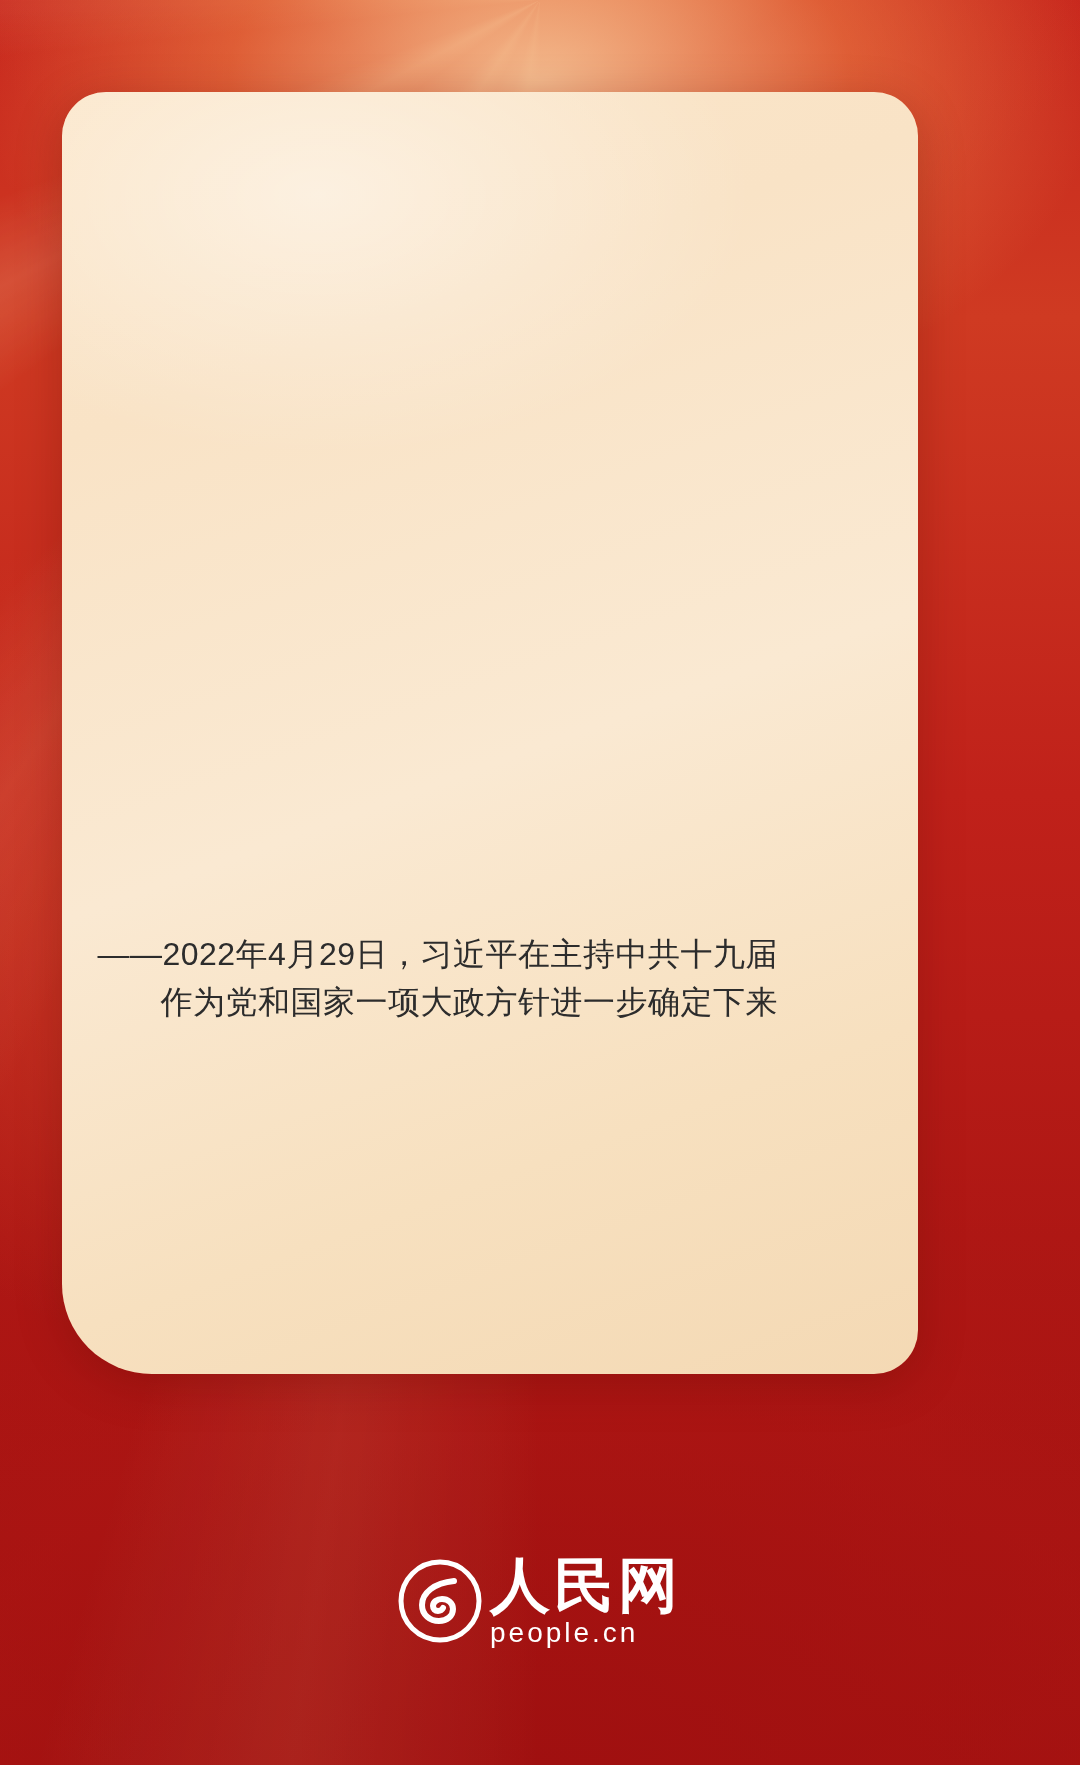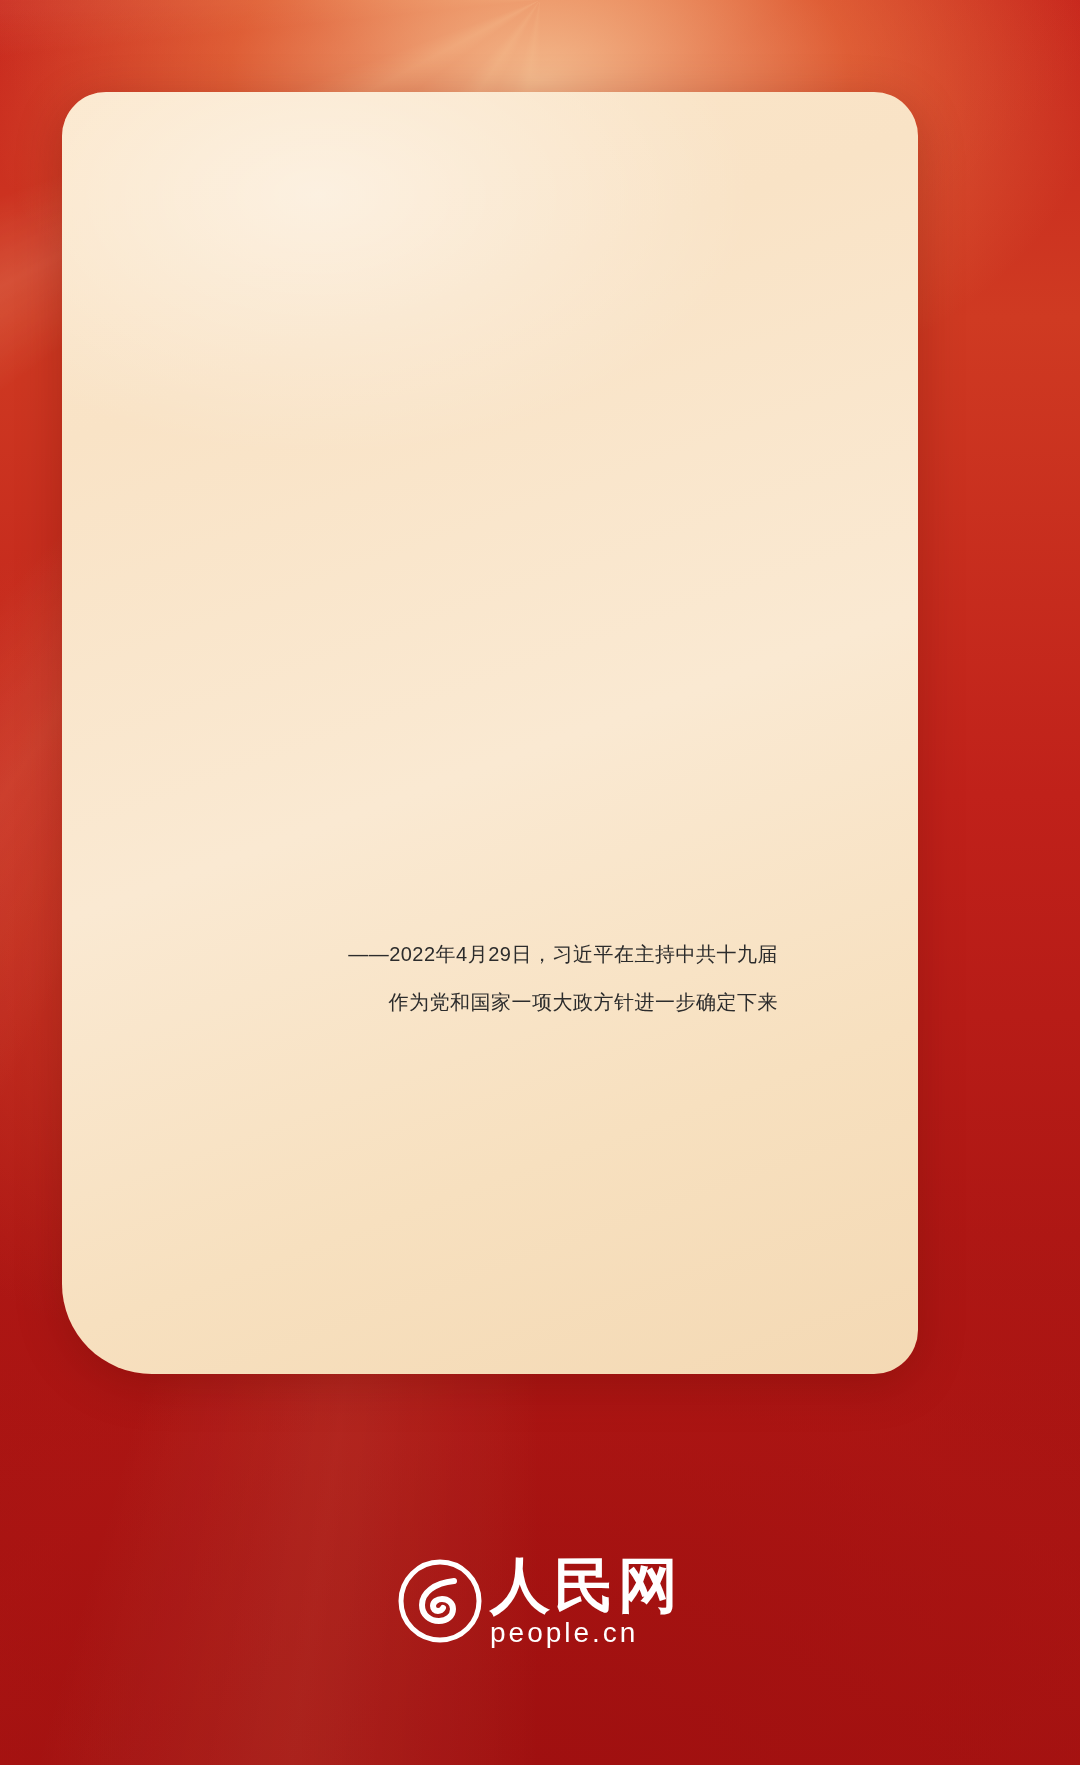--- a/index.html
+++ b/index.html
@@ -101,21 +101,21 @@
     text-justify: inter-ideograph;
   }
 
   .attribution {
     position: absolute;
     left: 88px;
     top: 930px;
     width: 690px;
     text-align: right;
     color: #2c2c2c;
-    font-size: 20px;
+    font-size: 32px;
     line-height: 48px;
     letter-spacing: 0.5px;
     font-family: "Liberation Sans", "DejaVu Sans", sans-serif;
   }
   .attribution .line2 {
     display: block;
   }
 
   .logo {
     position: absolute;

